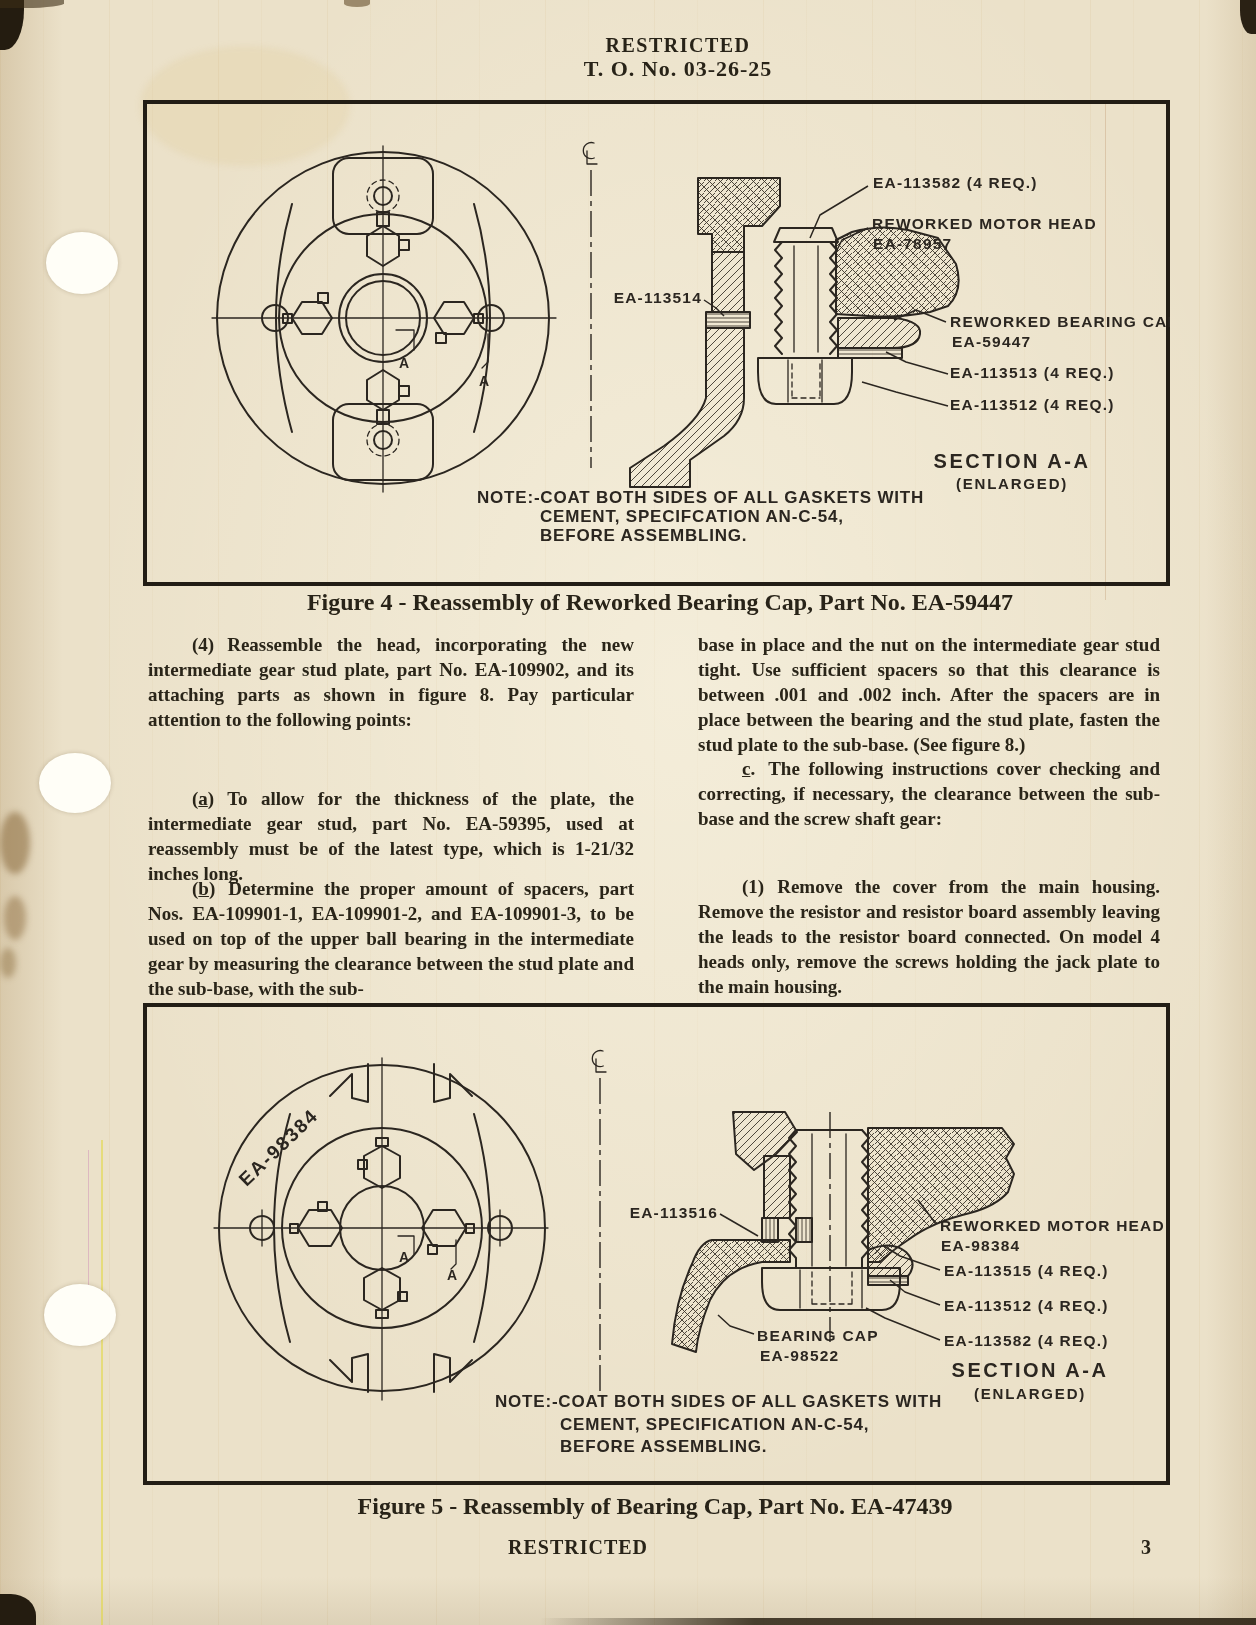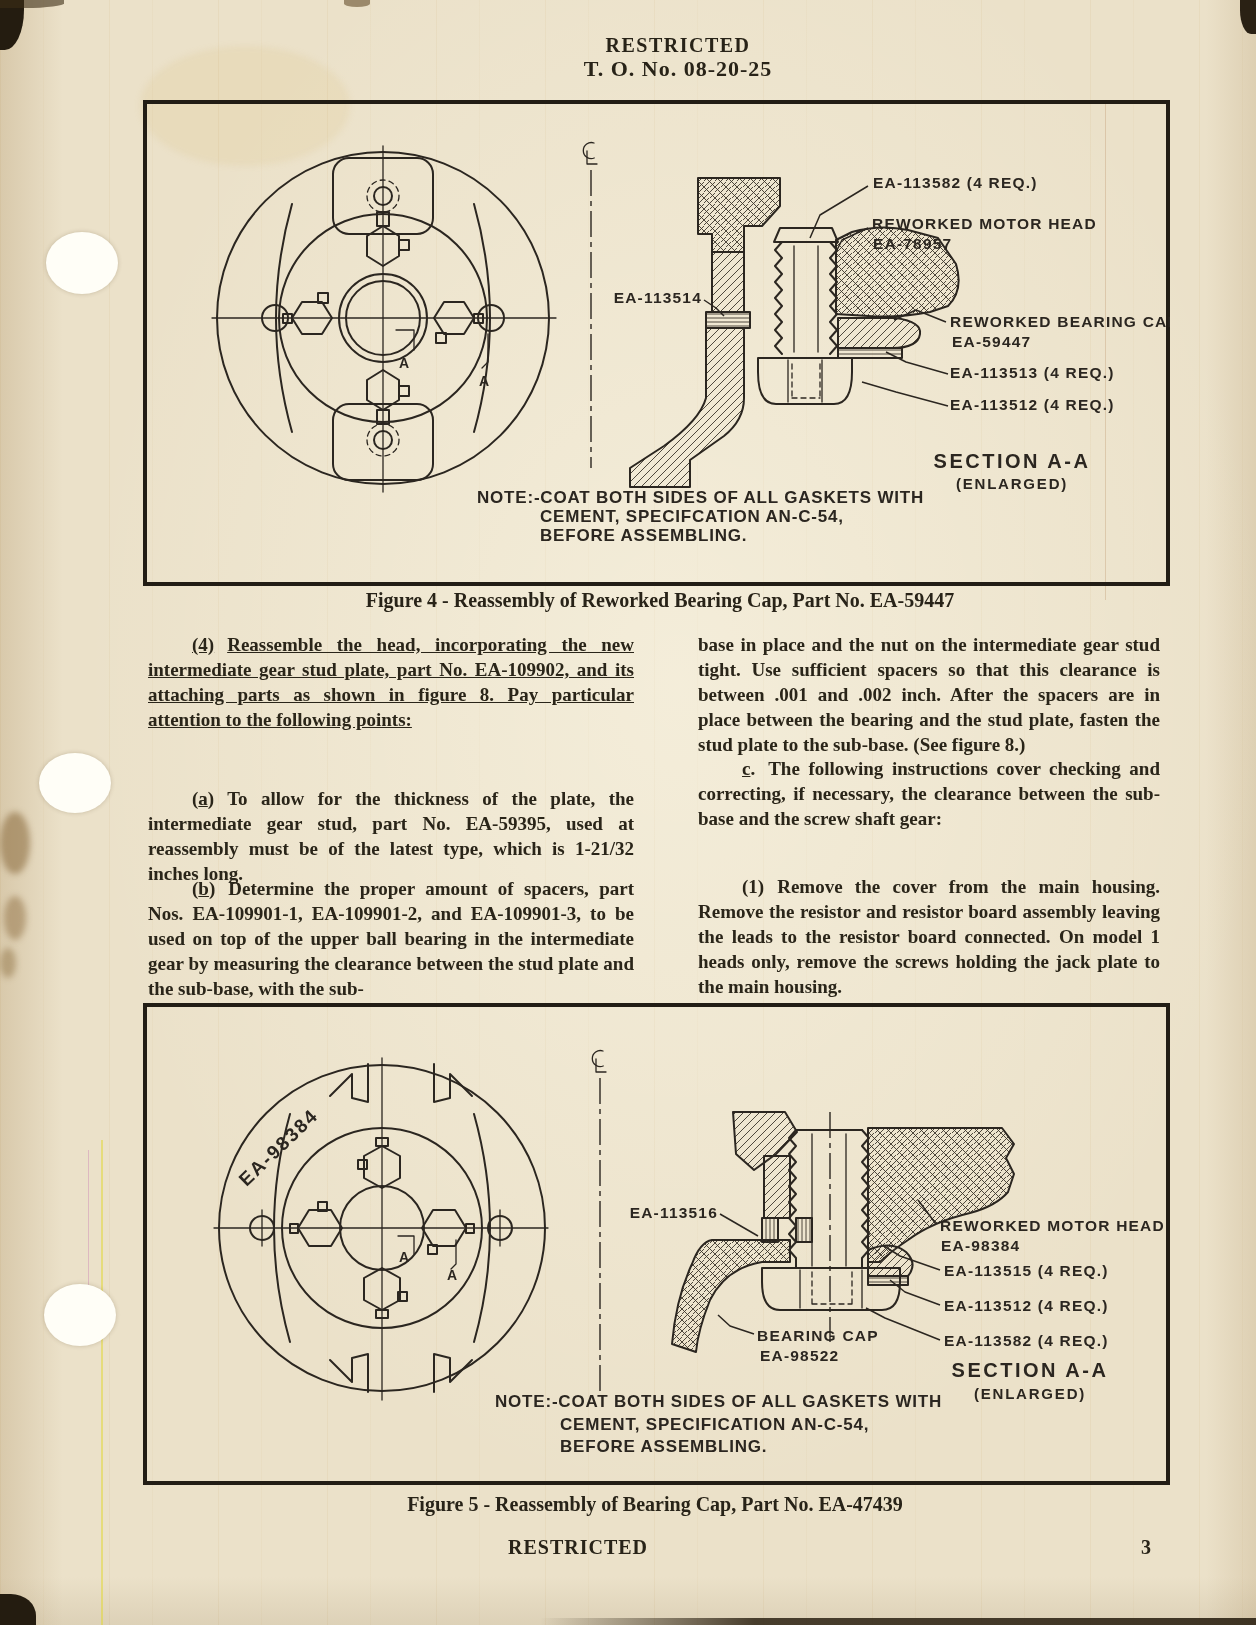--- a/index.html
+++ b/index.html
@@ -22,21 +22,21 @@
       linear-gradient(90deg, rgba(150,115,62,0.22), rgba(150,115,62,0) 5%, rgba(150,115,62,0) 96%, rgba(150,115,62,0.16)),
       linear-gradient(0deg, rgba(120,95,55,0.12), rgba(120,95,55,0) 3%);
   }
   .blob{position:absolute;pointer-events:none;}
   .hole{position:absolute;background:#fffef7;border-radius:50%;box-shadow:0 0 4px rgba(90,70,40,0.25);}
   .stain{position:absolute;border-radius:50%;filter:blur(3px);}
   .hdr{position:absolute;left:678px;transform:translateX(-50%);text-align:center;font-weight:bold;white-space:nowrap;}
   .hdr1{top:34px;font-size:20px;letter-spacing:1.5px;}
   .hdr2{top:56px;font-size:22px;letter-spacing:1px;}
   .figsvg{position:absolute;}
-  .caption{position:absolute;text-align:center;font-weight:bold;font-size:20px;white-space:nowrap;}
+  .caption{position:absolute;text-align:center;font-weight:bold;font-size:24px;white-space:nowrap;}
   .cap4{top:589px;left:660px;transform:translateX(-50%);}
   .cap5{top:1493px;left:655px;transform:translateX(-50%);}
   .para{position:absolute;font-size:19px;line-height:25px;font-weight:bold;text-align:justify;color:#2a2519;}
   .colL{left:148px;width:486px;}
   .colR{left:698px;width:462px;}
   .para .lead{padding-right:13px;}
   .para.indent{text-indent:44px;}
   .para .u{text-decoration:underline;}
   .ftr{position:absolute;top:1536px;font-weight:bold;font-size:20px;letter-spacing:1px;}
   .ftr-r{left:578px;transform:translateX(-50%);}
@@ -74,21 +74,21 @@
 <div class="stain" style="left:140px;top:46px;width:210px;height:120px;background:rgba(205,168,70,.10);"></div>
 <div class="blob" style="left:101px;top:1140px;width:2px;height:485px;background:rgba(225,215,45,.5);"></div>
 <div class="blob" style="left:88px;top:1150px;width:1px;height:160px;background:rgba(195,110,175,.35);"></div>
 <div class="blob" style="left:1105px;top:100px;width:1px;height:500px;background:rgba(170,120,70,.25);"></div>
 
 <div class="hole" style="left:46px;top:232px;width:72px;height:62px;"></div>
 <div class="hole" style="left:39px;top:753px;width:72px;height:60px;"></div>
 <div class="hole" style="left:44px;top:1284px;width:72px;height:62px;"></div>
 
 <div class="hdr hdr1">RESTRICTED</div>
-<div class="hdr hdr2">T. O. No. 08-20-25</div>
+<div class="hdr hdr2">T. O. No. 03-26-25</div>
 
 <svg class="figsvg" style="left:143px;top:100px;" width="1027" height="486" viewBox="143 100 1027 486">
   <defs>
     <pattern id="xh4" patternUnits="userSpaceOnUse" width="11" height="11">
       <path d="M0,11 L11,0 M0,0 L11,11 M-3,8 L8,-3 M3,14 L14,3" stroke="#3c362b" stroke-width="0.9" fill="none"></path>
     </pattern>
     <pattern id="dg4" patternUnits="userSpaceOnUse" width="8" height="8">
       <path d="M0,8 L8,0 M-2,2 L2,-2 M6,10 L10,6" stroke="#3c362b" stroke-width="0.9" fill="none"></path>
     </pattern>
     <pattern id="hl4" patternUnits="userSpaceOnUse" width="6" height="4">
@@ -173,37 +173,37 @@
   <text class="dlbl" x="950" y="378">EA-113513 (4 REQ.)</text>
   <text class="dlbl" x="950" y="410">EA-113512 (4 REQ.)</text>
   <text class="dsec" x="1012" y="468" text-anchor="middle">SECTION A-A</text>
   <text class="dsml" x="1012" y="489" text-anchor="middle">(ENLARGED)</text>
   <text class="dnote" x="477" y="503">NOTE:-COAT BOTH SIDES OF ALL GASKETS WITH</text>
   <text class="dnote" x="540" y="522">CEMENT, SPECIFCATION AN-C-54,</text>
   <text class="dnote" x="540" y="541">BEFORE ASSEMBLING.</text>
 </svg>
 <div class="caption cap4">Figure 4 - Reassembly of Reworked Bearing Cap, Part No. EA-59447</div>
 
-<div class="para colL indent" style="top:632px;text-decoration:underline;">
+<div class="para colL indent" style="top:632px;">
   <span class="lead"><span>(4)</span><span class="u"></span><span></span></span><span>Reassemble the head, incorporating the new intermediate gear stud plate, part No. EA-109902, and its attaching parts as shown in figure 8.  Pay particular attention to the following points:</span>
 </div>
 <div class="para colL indent" style="top:786px;">
   <span class="lead"><span>(</span><span class="u">a</span><span>)</span></span><span>To allow for the thickness of the plate, the intermediate gear stud, part No. EA-59395, used at reassembly must be of the latest type, which is 1-21/32 inches long.</span>
 </div>
 <div class="para colL indent" style="top:876px;font-family:Liberation Serif, serif;">
   <span class="lead"><span>(</span><span class="u">b</span><span>)</span></span><span>Determine the proper amount of spacers, part Nos. EA-109901-1, EA-109901-2, and EA-109901-3, to be used on top of the upper ball bearing in the intermediate gear by measuring the clearance between the stud plate and the sub-base, with the sub-</span>
 </div>
 <div class="para colR cont" style="top:632px;">
   <span>base in place and the nut on the intermediate gear stud tight. Use sufficient spacers so that this clearance is between .001 and .002 inch.  After the spacers are in place between the bearing and the stud plate, fasten the stud plate to the sub-base.  (See figure 8.)</span>
 </div>
 <div class="para colR indent" style="top:756px;">
   <span class="lead"><span></span><span class="u">c</span><span>.</span></span><span>The following instructions cover checking and correcting, if necessary, the clearance between the sub-base and the screw shaft gear:</span>
 </div>
 <div class="para colR indent" style="top:874px;">
-  <span class="lead"><span>(1)</span><span class="u"></span><span></span></span><span>Remove the cover from the main housing. Remove the resistor and resistor board assembly leaving the leads to the resistor board connected.  On model 1 heads only, remove the screws holding the jack plate to the main housing.</span>
+  <span class="lead"><span>(1)</span><span class="u"></span><span></span></span><span>Remove the cover from the main housing. Remove the resistor and resistor board assembly leaving the leads to the resistor board connected.  On model 4 heads only, remove the screws holding the jack plate to the main housing.</span>
 </div>
 
 <svg class="figsvg" style="left:143px;top:1003px;" width="1027" height="482" viewBox="143 1003 1027 482">
   <defs>
     <pattern id="xh5" patternUnits="userSpaceOnUse" width="11" height="11">
       <path d="M0,11 L11,0 M0,0 L11,11 M-3,8 L8,-3 M3,14 L14,3" stroke="#3c362b" stroke-width="0.9" fill="none"></path>
     </pattern>
     <pattern id="dg5" patternUnits="userSpaceOnUse" width="8" height="8">
       <path d="M0,8 L8,0 M-2,2 L2,-2 M6,10 L10,6" stroke="#3c362b" stroke-width="0.9" fill="none"></path>
     </pattern>

